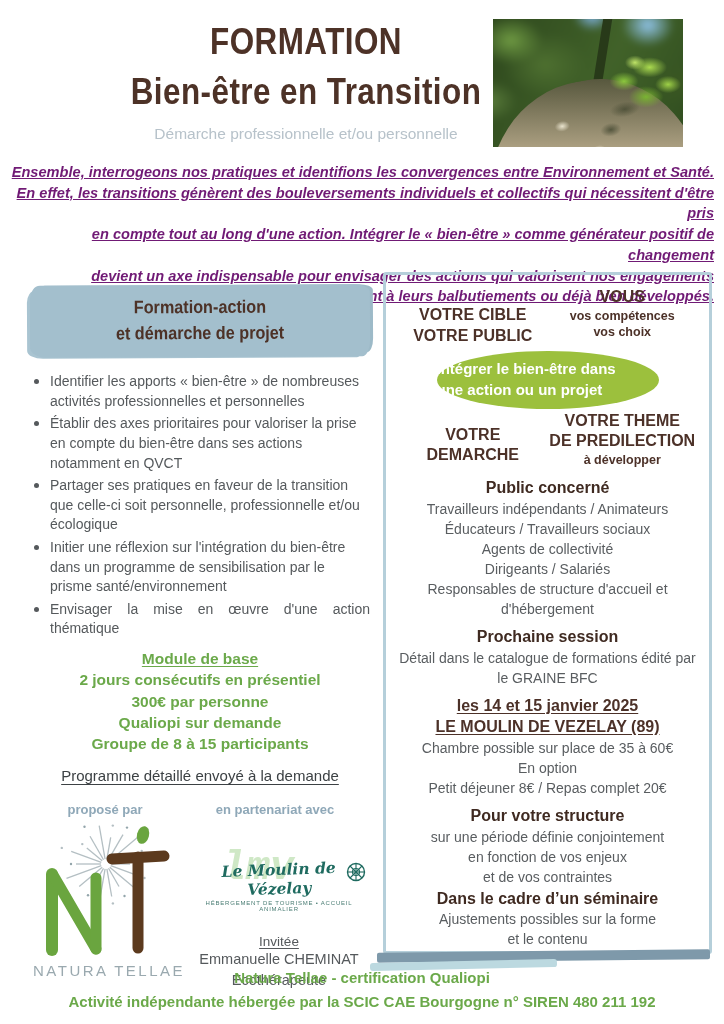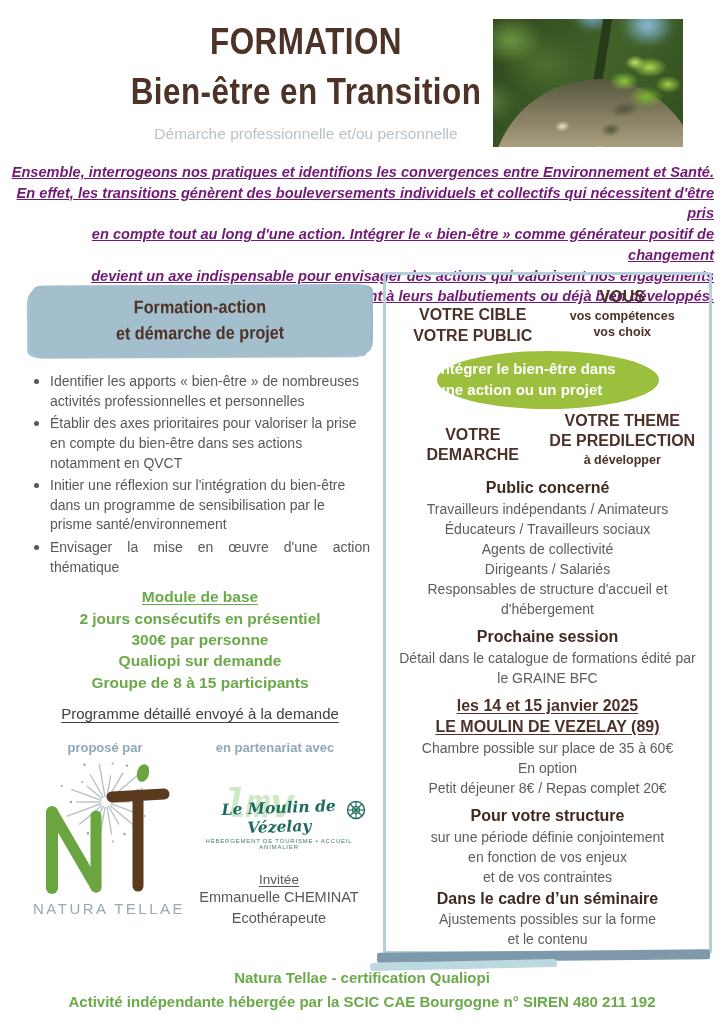--- a/index.html
+++ b/index.html
@@ -129,20 +129,21 @@
 
 <div class="left-col">
   <div class="brush-box">
     <div class="line">Formation-action</div>
     <div class="line">et démarche de projet</div>
   </div>
 
   <ul class="bullets">
     <li>Identifier les apports « bien-être » de nombreuses activités professionnelles et personnelles</li>
     <li>Établir des axes prioritaires pour valoriser la prise en compte du bien-être dans ses actions notamment en QVCT</li>
+    <li>Partager ses pratiques en faveur de la transition que celle-ci soit personnelle, professionnelle et/ou écologique</li>
     <li>Initier une réflexion sur l'intégration du bien-être dans un programme de sensibilisation par le prisme santé/environnement</li>
     <li class="justify">Envisager la mise en œuvre d'une action thématique</li>
   </ul>
 
   <div class="module">
     <div class="u">Module de base</div>
     <div>2 jours consécutifs en présentiel</div>
     <div>300€ par personne</div>
     <div>Qualiopi sur demande</div>
     <div>Groupe de 8 à 15 participants</div>

